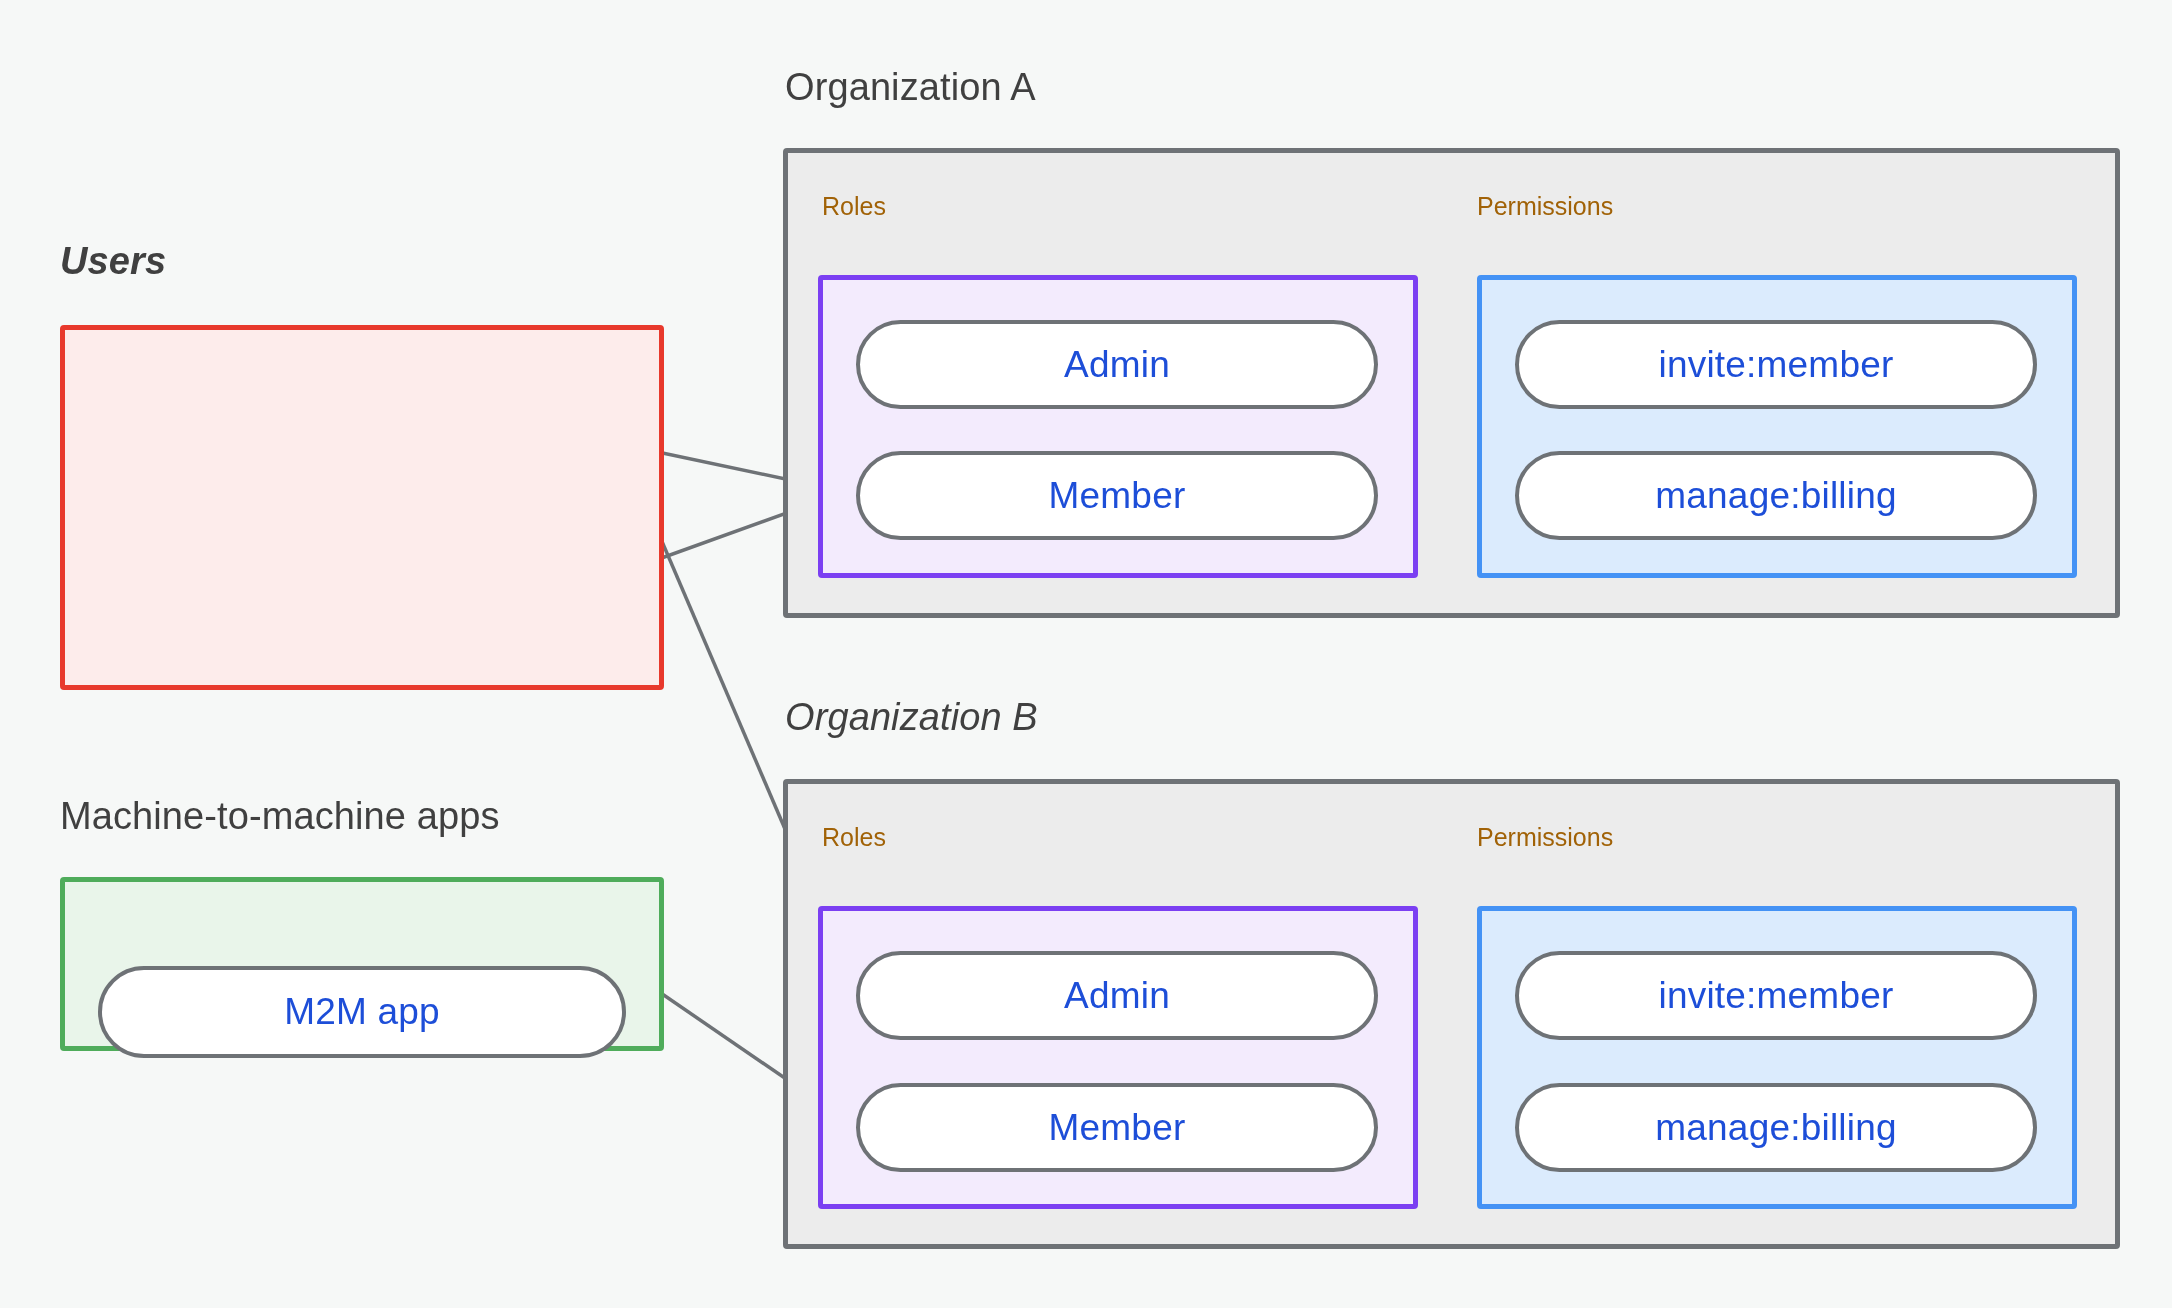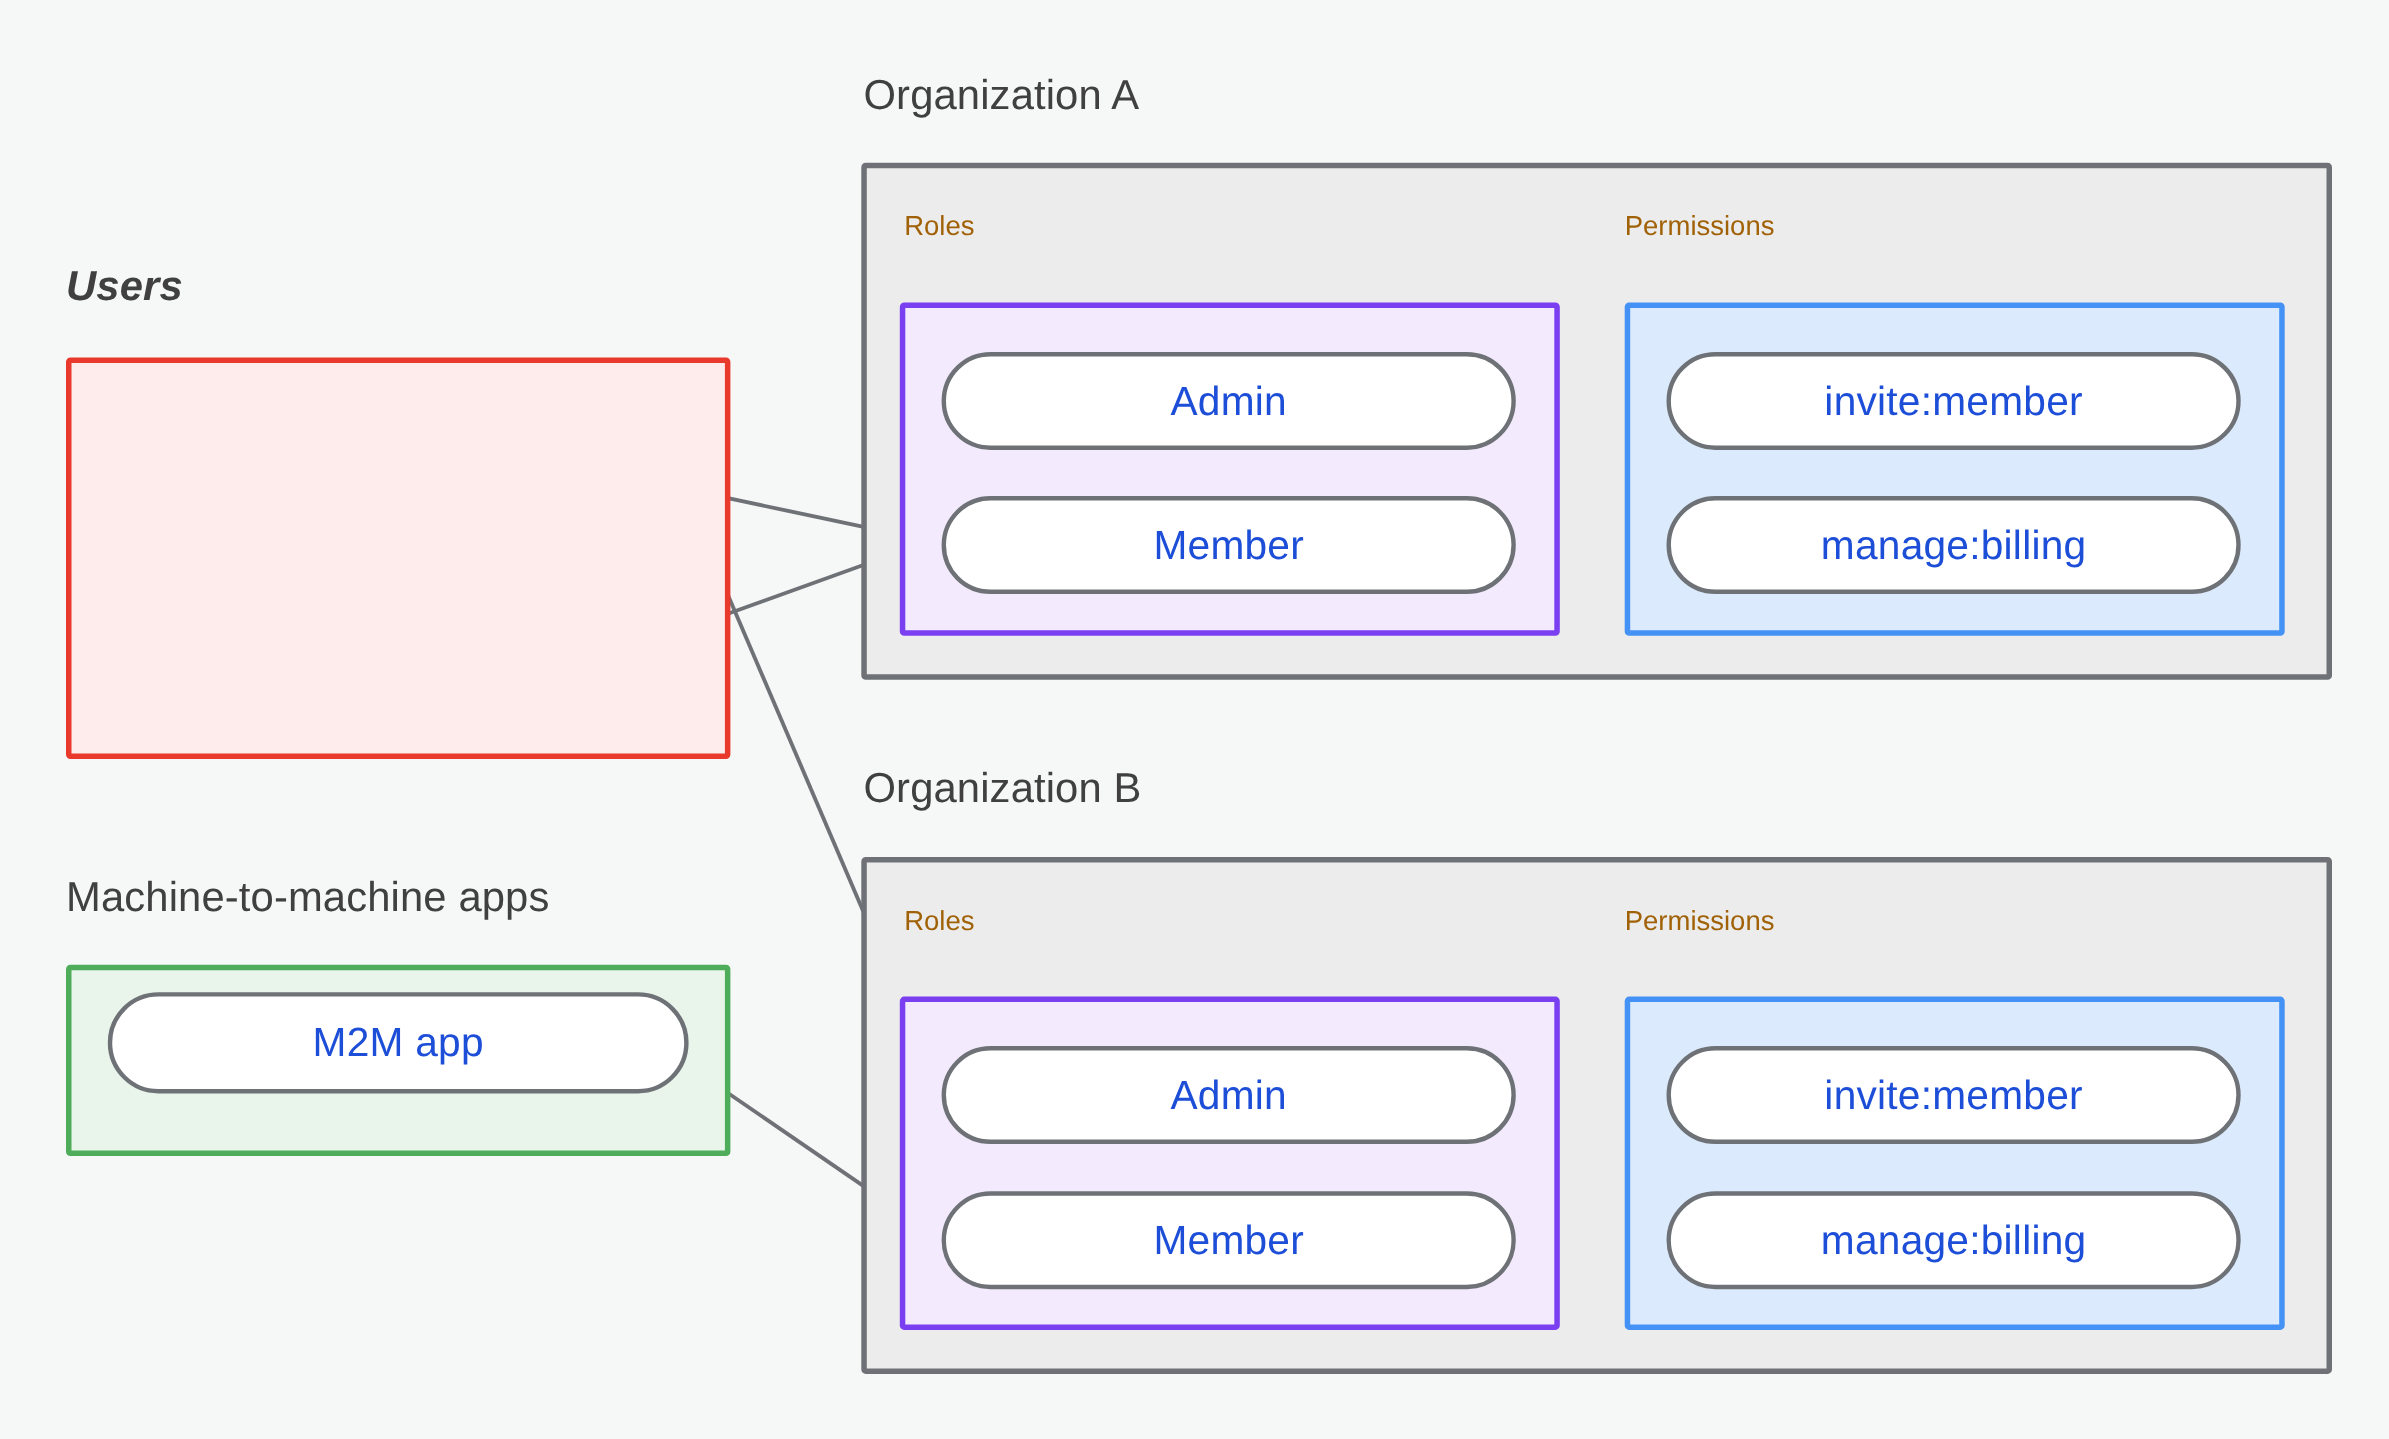--- a/index.html
+++ b/index.html
@@ -86,39 +86,39 @@
   <div class="grp-label" style="left:60px;top:240px;font-weight:bold;font-style:italic;">Users</div>
 
   <div class="box box-users" style="left:60px;top:325px;width:604px;height:365px;"></div>
 
 
 
   <div class="grp-label" style="left:60px;top:795px;font-weight:normal;">Machine-to-machine apps</div>
 
   <div class="box box-m2m" style="left:60px;top:877px;width:604px;height:174px;"></div>
 
-  <div class="pill" style="left:98px;top:902px;width:528px;height:92px;">M2M app</div>
+  <div class="pill" style="left:98px;top:966px;width:528px;height:92px;">M2M app</div>
 
   <div class="grp-label" style="left:785px;top:66px;">Organization A</div>
 
   <div class="box box-org" style="left:783px;top:148px;width:1337px;height:470px;"></div>
 
   <div class="inner-label" style="left:822px;top:192px;">Roles</div>
   <div class="inner-label" style="left:1477px;top:192px;">Permissions</div>
 
   <div class="box box-roles" style="left:818px;top:275px;width:600px;height:303px;"></div>
   <div class="box box-perms" style="left:1477px;top:275px;width:600px;height:303px;"></div>
 
   <div class="pill" style="left:856px;top:320px;width:522px;height:89px;">Admin</div>
   <div class="pill" style="left:856px;top:451px;width:522px;height:89px;">Member</div>
 
   <div class="pill" style="left:1515px;top:320px;width:522px;height:89px;">invite:member</div>
   <div class="pill" style="left:1515px;top:451px;width:522px;height:89px;">manage:billing</div>
 
-  <div class="grp-label" style="left:785px;top:696px;">Organization B</div>
+  <div class="grp-label" style="left:785px;top:696px;font-style:italic;">Organization B</div>
 
   <div class="box box-org" style="left:783px;top:779px;width:1337px;height:470px;"></div>
 
   <div class="inner-label" style="left:822px;top:823px;">Roles</div>
   <div class="inner-label" style="left:1477px;top:823px;">Permissions</div>
 
   <div class="box box-roles" style="left:818px;top:906px;width:600px;height:303px;"></div>
   <div class="box box-perms" style="left:1477px;top:906px;width:600px;height:303px;"></div>
 
   <div class="pill" style="left:856px;top:951px;width:522px;height:89px;">Admin</div>

